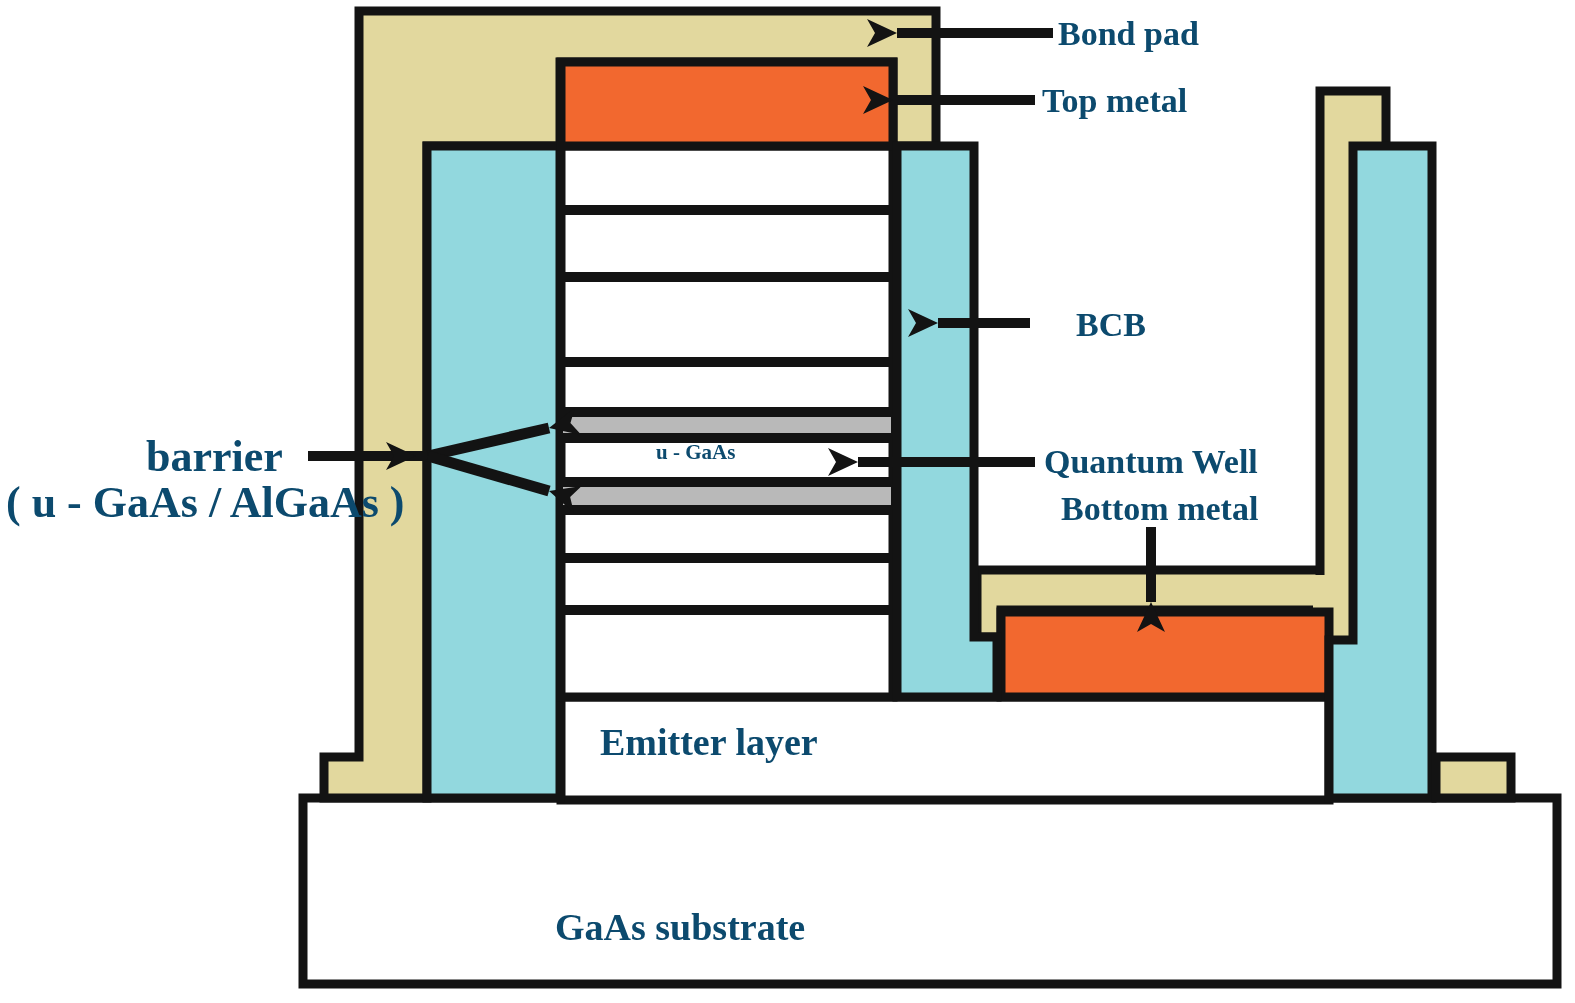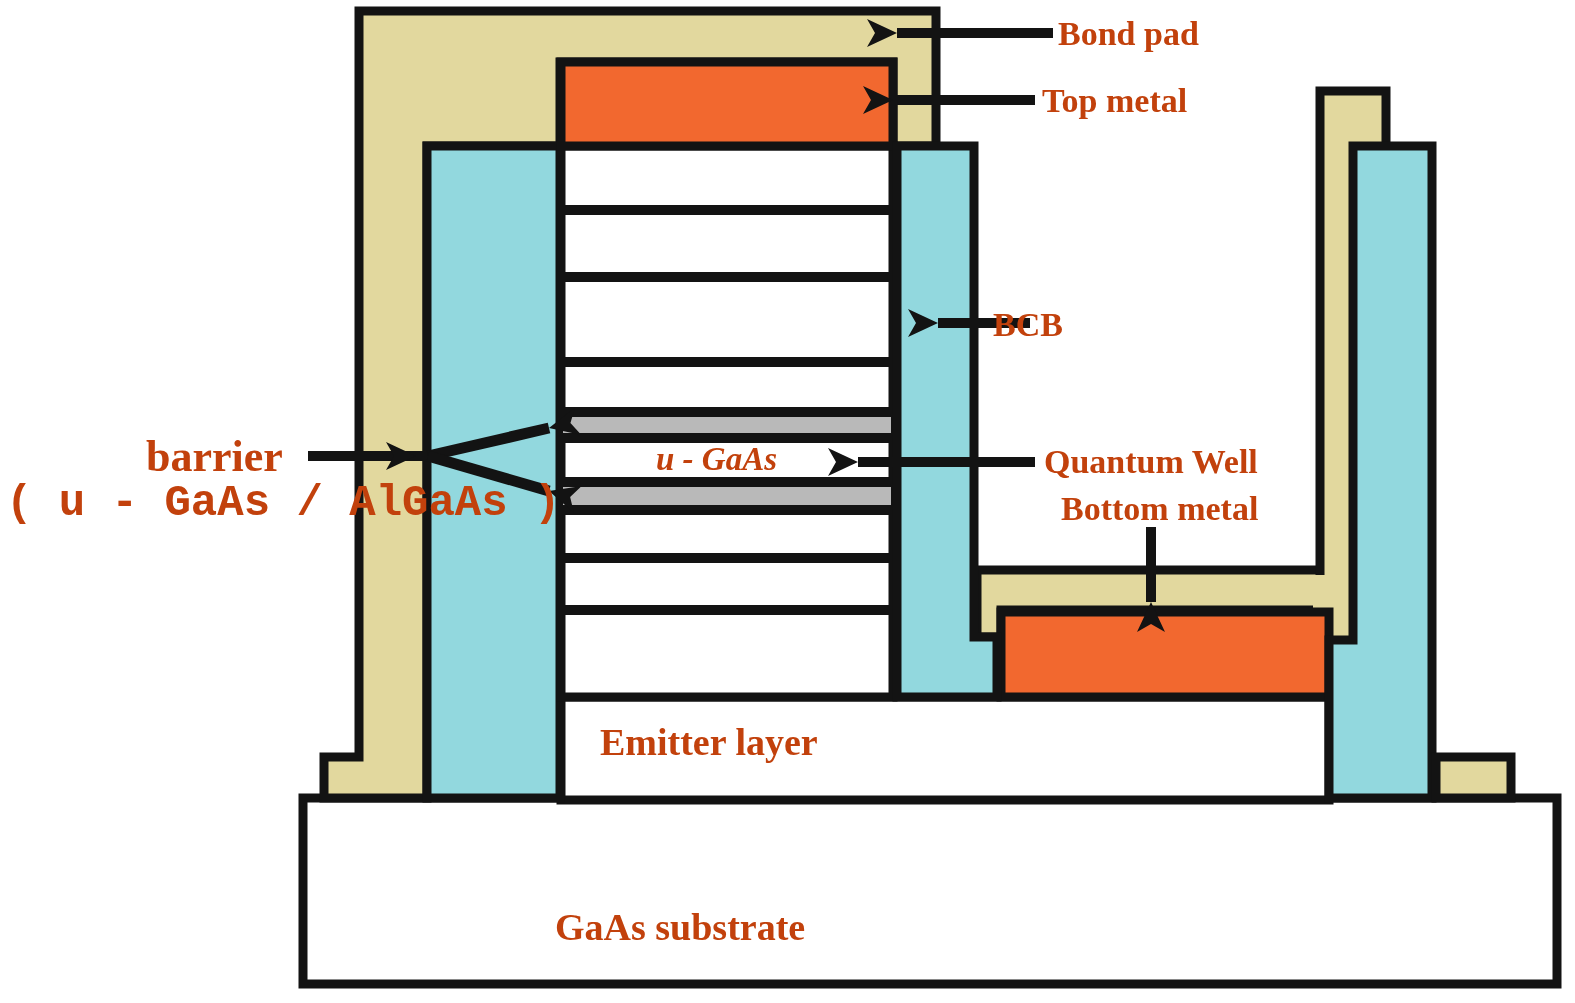--- a/index.html
+++ b/index.html
@@ -3,24 +3,24 @@
 <meta charset="utf-8">
 <style>
   html,body{margin:0;padding:0;background:#ffffff;}
   #canvas{position:relative;width:1575px;height:1003px;background:#ffffff;overflow:hidden;
           font-family:"Liberation Serif", serif;}
   #canvas svg{position:absolute;left:0;top:0;}
   .stroked{stroke:#131313;stroke-width:9;stroke-linejoin:miter;}
   .thin-none{stroke:none;}
   .arrowline{stroke:#131313;stroke-width:10;fill:none;}
   .arrowline-thick{stroke:#131313;stroke-width:11;fill:none;}
-  .lbl{position:absolute;color:#c2410c;font-weight:bold;white-space:nowrap;line-height:1.1;}
+  .lbl{position:absolute;color:#0c4a6e;font-weight:bold;white-space:nowrap;line-height:1.1;}
   .fs34{font-size:34px;}
   .fs36{font-size:44px;}
-  .fs33{font-size:33px;font-style:italic;}
+  .fs33{font-size:21px;}
   .fs38{font-size:38px;}
 </style>
 </head>
 <body>
 
 <div id="canvas">
 
   <svg width="1575" height="1003" viewBox="0 0 1575 1003">
     <defs>
       <marker id="ah" viewBox="0 0 32 30" refX="1" refY="15" markerWidth="32" markerHeight="30" markerUnits="userSpaceOnUse" orient="auto">
@@ -80,29 +80,29 @@
       <line x1="440" y1="456" x2="416" y2="456" class="arrowline" marker-end="url(#ah)"></line>
       <line x1="428" y1="456" x2="549" y2="428" class="arrowline-thick" marker-end="url(#ah)"></line>
       <line x1="428" y1="456" x2="549" y2="491" class="arrowline-thick" marker-end="url(#ah)"></line>
     </g>
   </svg>
 
   <div class="lbl fs34" style="left:1058px;top:15px;">Bond pad</div>
 
   <div class="lbl fs34" style="left:1042px;top:82px;text-align:center;">Top metal</div>
 
-  <div class="lbl fs34" style="left:993px;top:306px;">BCB</div>
+  <div class="lbl fs34" style="left:1076px;top:306px;">BCB</div>
 
   <div class="lbl fs34" style="left:1044px;top:443px;">Quantum Well</div>
 
   <div class="lbl fs34" style="left:1061px;top:490px;">Bottom metal</div>
 
   <div class="lbl fs36" style="left:146px;top:433px;">barrier</div>
 
-  <div class="lbl fs36" style="left:6px;top:479px;font-family:Liberation Mono, monospace;">( u - GaAs / AlGaAs )</div>
+  <div class="lbl fs36" style="left:6px;top:479px;">( u - GaAs / AlGaAs )</div>
 
   <div class="lbl fs33" style="left:656px;top:441px;">u - GaAs</div>
 
   <div class="lbl fs38" style="left:600px;top:722px;">Emitter layer</div>
 
   <div class="lbl fs38" style="left:555px;top:883px;margin-top:24px;">GaAs substrate</div>
 
 </div>
 
 </body></html>

